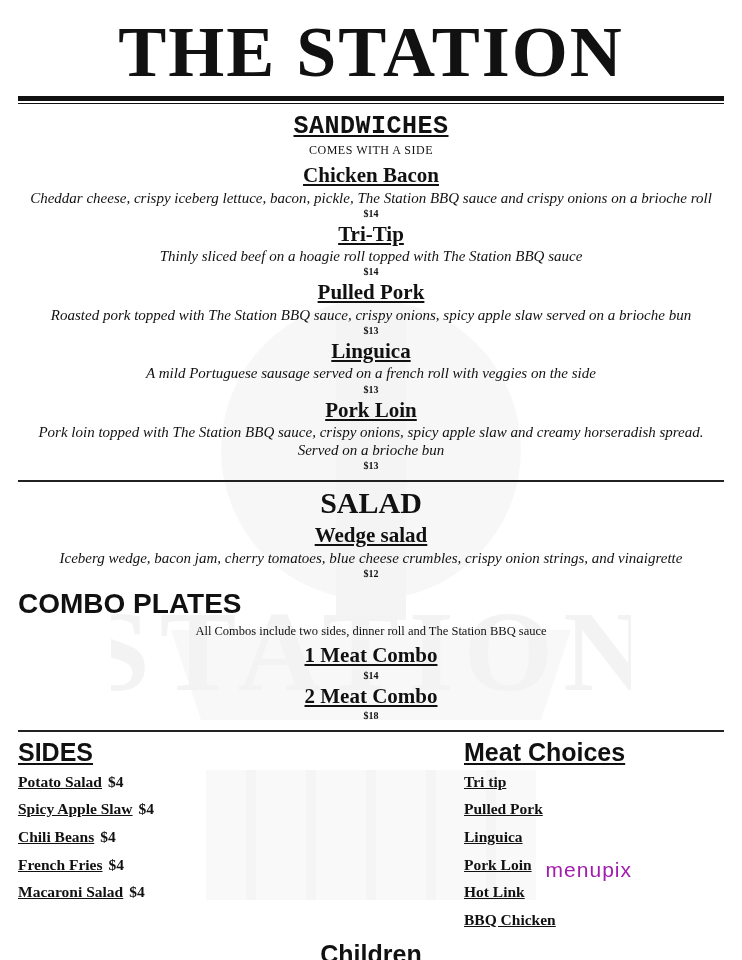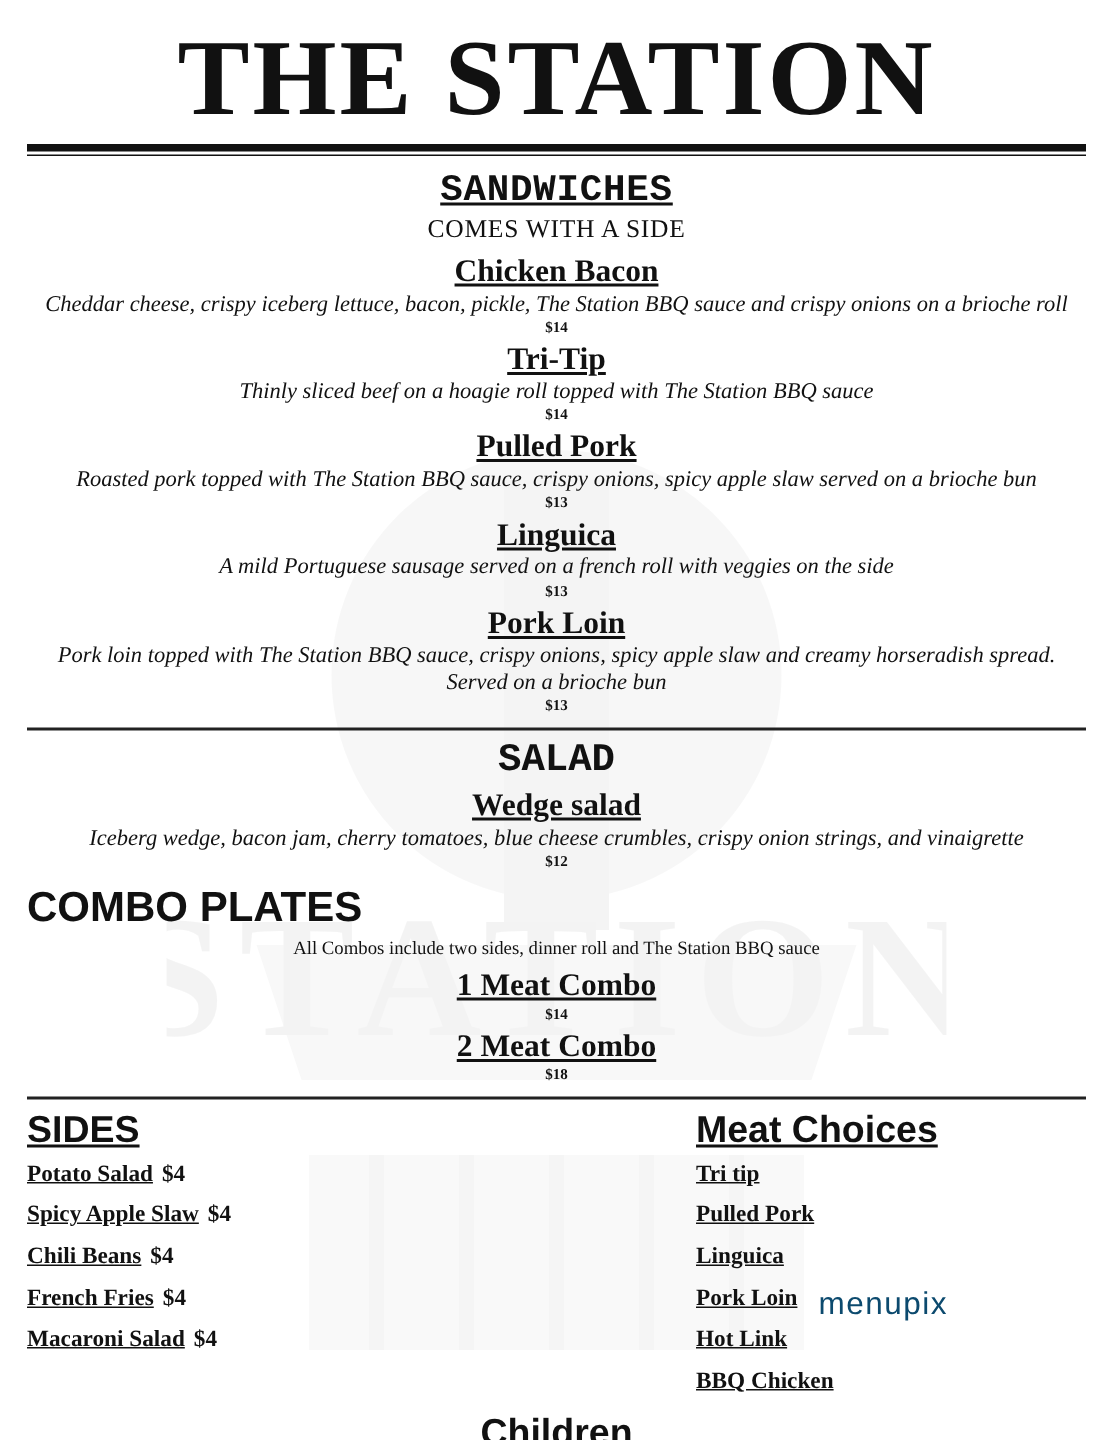--- a/index.html
+++ b/index.html
@@ -33,21 +33,21 @@
     font-weight: bold;
     fill: #e9e9e9;
   }
   .menupix {
     position: absolute;
     right: 110px;
     bottom: 78px;
     font-family: "Liberation Sans", sans-serif;
     font-size: 21px;
     letter-spacing: 1px;
-    color: #0c4a6e;
+    color: #a21caf;
     z-index: 1;
   }
 
   .page {
     position: relative;
     z-index: 2;
     width: 742px;
     height: 728px;
     box-sizing: border-box;
     padding: 0 18px;
@@ -82,21 +82,21 @@
     text-align: center;
     font-weight: bold;
     font-family: Liberation Mono, monospace;
     font-size: 25px;
     letter-spacing: 0.5px;
     text-decoration: underline;
     margin: 6px 0 2px 0;
   }
   .section-sub {
     text-align: center;
-    font-size: 17px;
+    font-size: 12px;
     font-variant: small-caps;
     letter-spacing: 0.5px;
     margin: 0 0 4px 0;
   }
 
   
   .item { text-align: center; margin-bottom: 1px; }
   .item-name {
     font-weight: bold;
     font-size: 21px;
@@ -118,23 +118,23 @@
   .divider {
     width: 100%;
     border: none;
     border-top: 2px solid #222;
     margin: 8px 0 4px 0;
   }
 
   
   .salad-title {
     text-align: center;
-    font-family: Liberation Mono, monospace;
-    font-weight: bold;
-    font-size: 26px;
+    font-family: Liberation Serif, serif;
+    font-weight: bold;
+    font-size: 30px;
     margin: 2px 0 2px 0;
   }
 
   
   .combo-title {
     text-align: left;
     font-family: "Liberation Sans", sans-serif;
     font-weight: bold;
     font-size: 28px;
     margin: 8px 0 4px 0;

